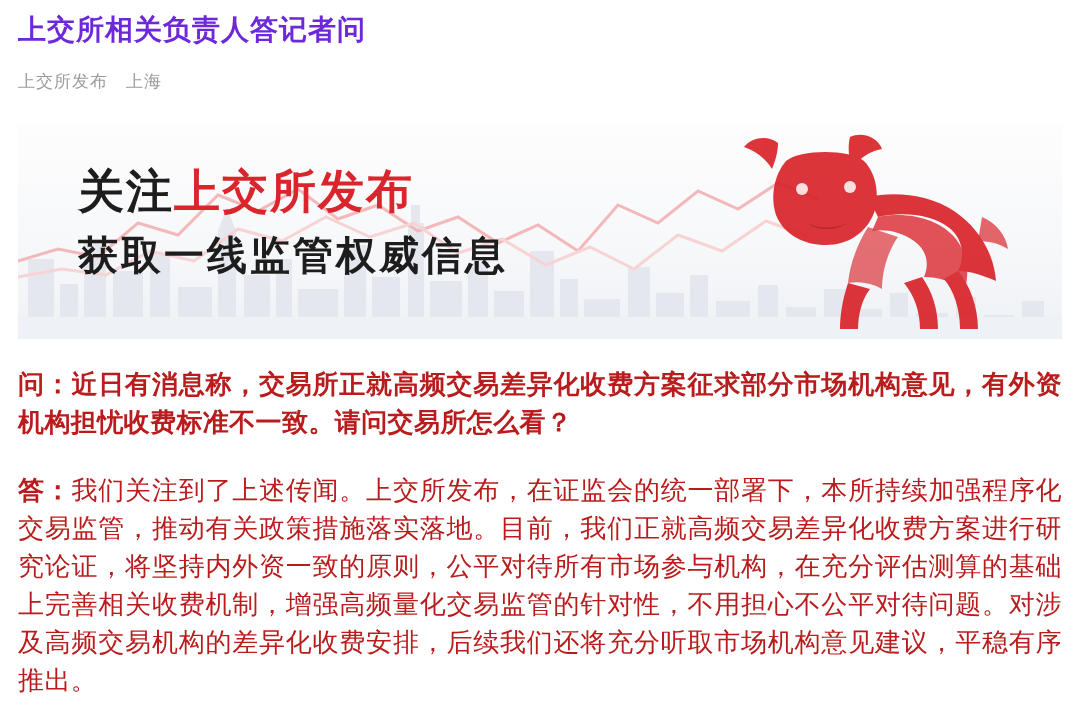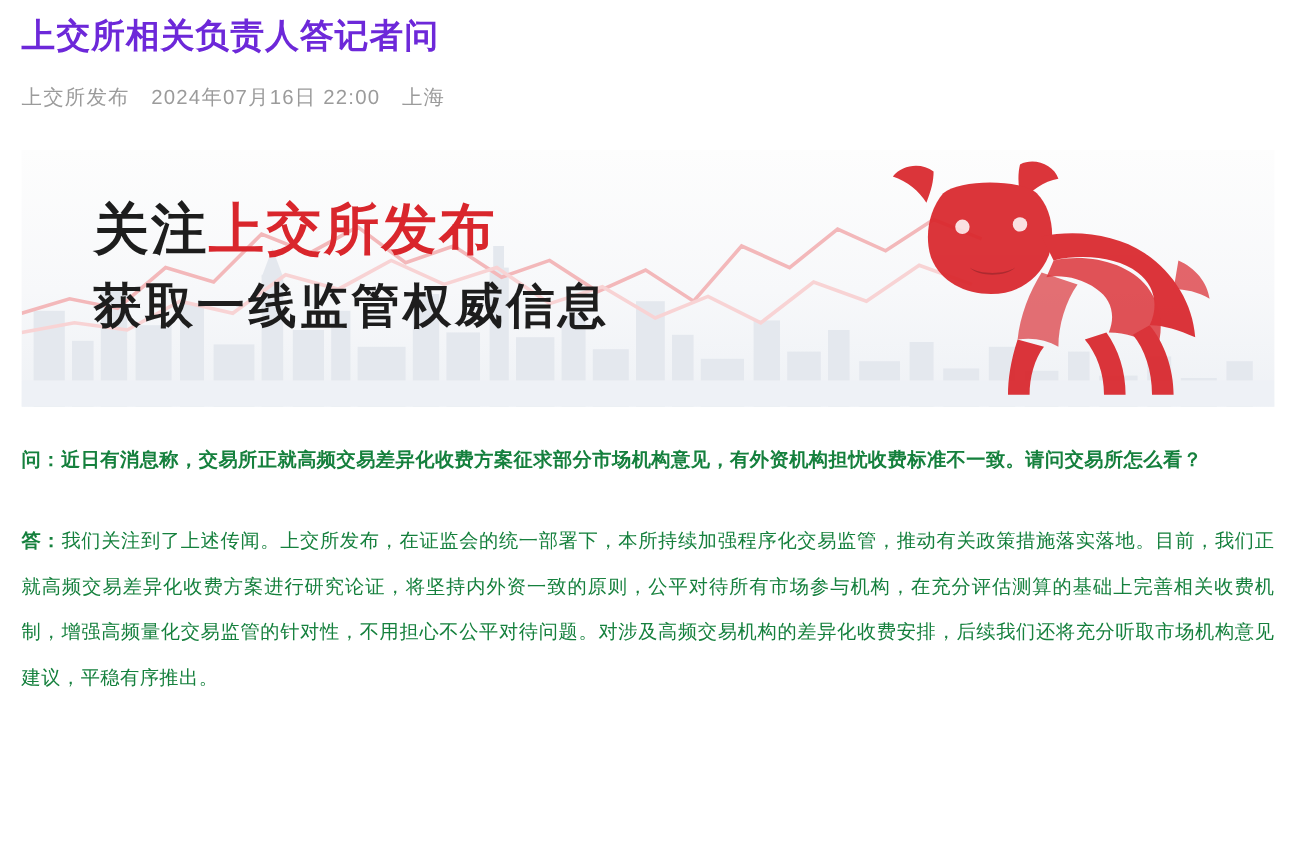--- a/index.html
+++ b/index.html
@@ -88,23 +88,23 @@
     margin-top: 8px;
     font-size: 40px;
     font-weight: bold;
     color: #1d1d1d;
     letter-spacing: 3px;
     line-height: 52px;
     white-space: nowrap;
   }
   .qa {
     margin-top: 26px;
-    font-size: 16px;
+    font-size: 26px;
     line-height: 38px;
-    color: #15803d;
+    color: #b91c1c;
     letter-spacing: 0.4px;
     text-align: justify;
   }
   .qa.question {
     font-weight: bold;
   }
   .qa .lead {
     font-weight: bold;
   }
   .qa.answer {
@@ -114,21 +114,20 @@
 </style>
 </head>
 <body>
 
 <div class="article">
 
   <h1 class="title">上交所相关负责人答记者问</h1>
 
   <div class="meta">
     <span class="source">上交所发布</span>
-    <span class="datetime">2024年07月16日 22:00</span>
     <span class="location">上海</span>
   </div>
 
   <div class="banner-wrap">
 
     <svg class="skyline" viewBox="0 0 1044 150" preserveAspectRatio="none">
       <g fill="#e4e8ee">
         <rect x="10" y="70" width="26" height="80"></rect>
         <rect x="42" y="95" width="18" height="55"></rect>
         <rect x="66" y="50" width="22" height="100"></rect>

